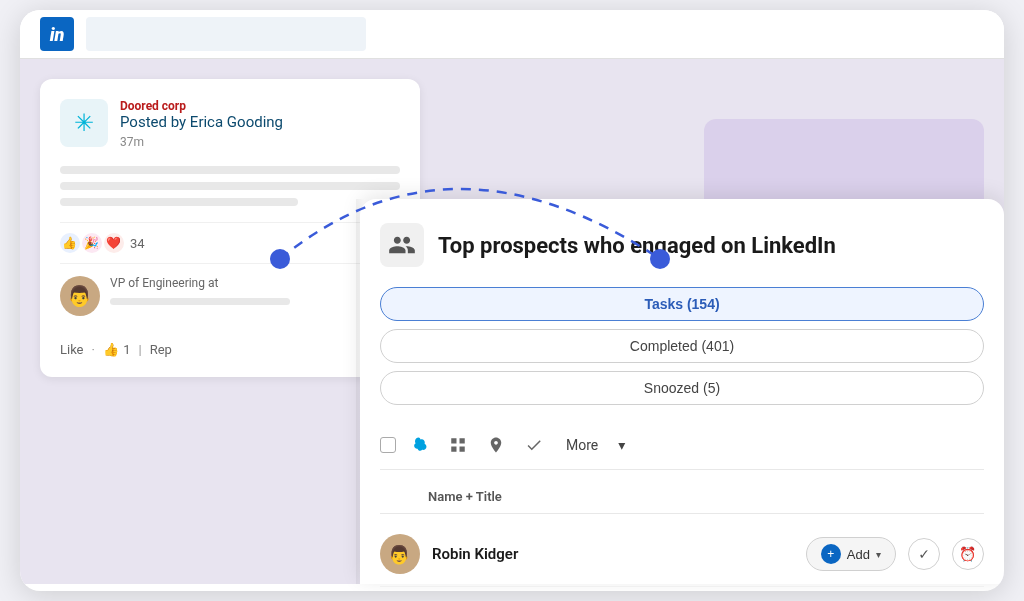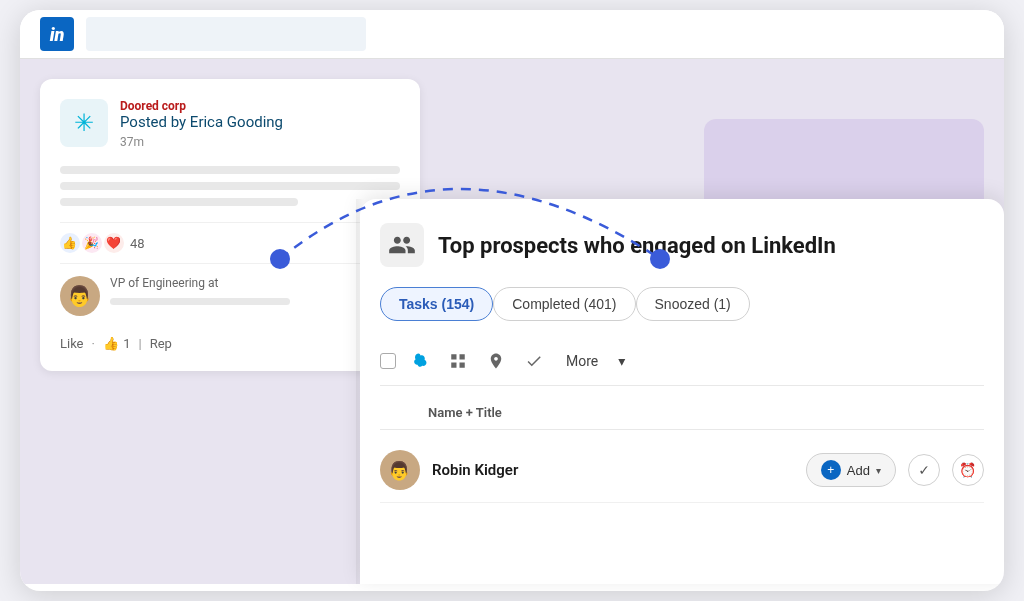--- a/index.html
+++ b/index.html
@@ -198,21 +198,21 @@
       margin-top: 8px;
       width: 180px;
     }
 
     .post-actions {
       display: flex;
       align-items: center;
       gap: 8px;
       font-size: 13px;
       color: #666;
-      margin-top: 20px;
+      margin-top: 26px;
     }
 
     .action-btn {
       display: flex;
       align-items: center;
       gap: 4px;
     }
 
     .dot-separator {
       color: #999;
@@ -274,21 +274,23 @@
 
     .panel-title {
       font-size: 22px;
       font-weight: 700;
       color: #1a1a1a;
     }
 
     
     .tabs-row {
       display: flex;
+      gap: 8px;
       margin-bottom: 16px;
+      flex-direction: column;
     }
 
     .tab-btn {
       padding: 8px 18px;
       border-radius: 20px;
       border: 1.5px solid #d0d0d0;
       background: #ffffff;
       font-size: 14px;
       font-weight: 500;
       color: #444;
@@ -469,21 +471,21 @@
         <div class="content-line"></div>
         <div class="content-line"></div>
       </div>
 
       <div class="reactions-row">
         <div class="reaction-icons">
           <div class="reaction-icon" style="background:#e8f0fe;">👍</div>
           <div class="reaction-icon" style="background:#fce8f3;">🎉</div>
           <div class="reaction-icon" style="background:#fdecea;">❤️</div>
         </div>
-        <span class="reaction-count">48</span>
+        <span class="reaction-count">34</span>
       </div>
 
       <div class="comment-row">
         <div class="commenter-avatar">👨</div>
         <div class="commenter-info">
           <p>VP of Engineering at</p>
           <div class="comment-line"></div>
         </div>
       </div>
 
@@ -527,21 +529,21 @@
           <svg width="28" height="28" viewBox="0 0 24 24" fill="#555">
             <path d="M16 11c1.66 0 2.99-1.34 2.99-3S17.66 5 16 5c-1.66 0-3 1.34-3 3s1.34 3 3 3zm-8 0c1.66 0 2.99-1.34 2.99-3S9.66 5 8 5C6.34 5 5 6.34 5 8s1.34 3 3 3zm0 2c-2.33 0-7 1.17-7 3.5V19h14v-2.5c0-2.33-4.67-3.5-7-3.5zm8 0c-.29 0-.62.02-.97.05 1.16.84 1.97 1.97 1.97 3.45V19h6v-2.5c0-2.33-4.67-3.5-7-3.5z"></path>
           </svg>
         </div>
         <h2 class="panel-title">Top prospects who engaged on LinkedIn</h2>
       </div>
 
       <div class="tabs-row">
         <button class="tab-btn active">Tasks (154)</button>
         <button class="tab-btn">Completed (401)</button>
-        <button class="tab-btn">Snoozed (1)</button>
+        <button class="tab-btn">Snoozed (5)</button>
       </div>
 
       <div class="table-toolbar">
         <div class="toolbar-checkbox"></div>
 
         <div class="toolbar-icon">
           <svg width="20" height="20" viewBox="0 0 24 24" fill="#00a1e0">
             <path d="M10.5 3C8.01 3 6 5.01 6 7.5c0 .95.3 1.82.8 2.54C5.72 10.7 5 11.77 5 13c0 1.93 1.57 3.5 3.5 3.5.19 0 .38-.02.56-.05C9.5 17.88 10.69 19 12.14 19c.98 0 1.85-.47 2.41-1.19.38.12.78.19 1.2.19 2.21 0 4-1.79 4-4 0-1.59-.93-2.97-2.28-3.63.18-.47.28-.98.28-1.51C17.75 6.57 16.18 5 14.25 5c-.56 0-1.09.14-1.56.38C12.15 3.97 11.38 3 10.5 3z"></path>
           </svg>
         </div>

